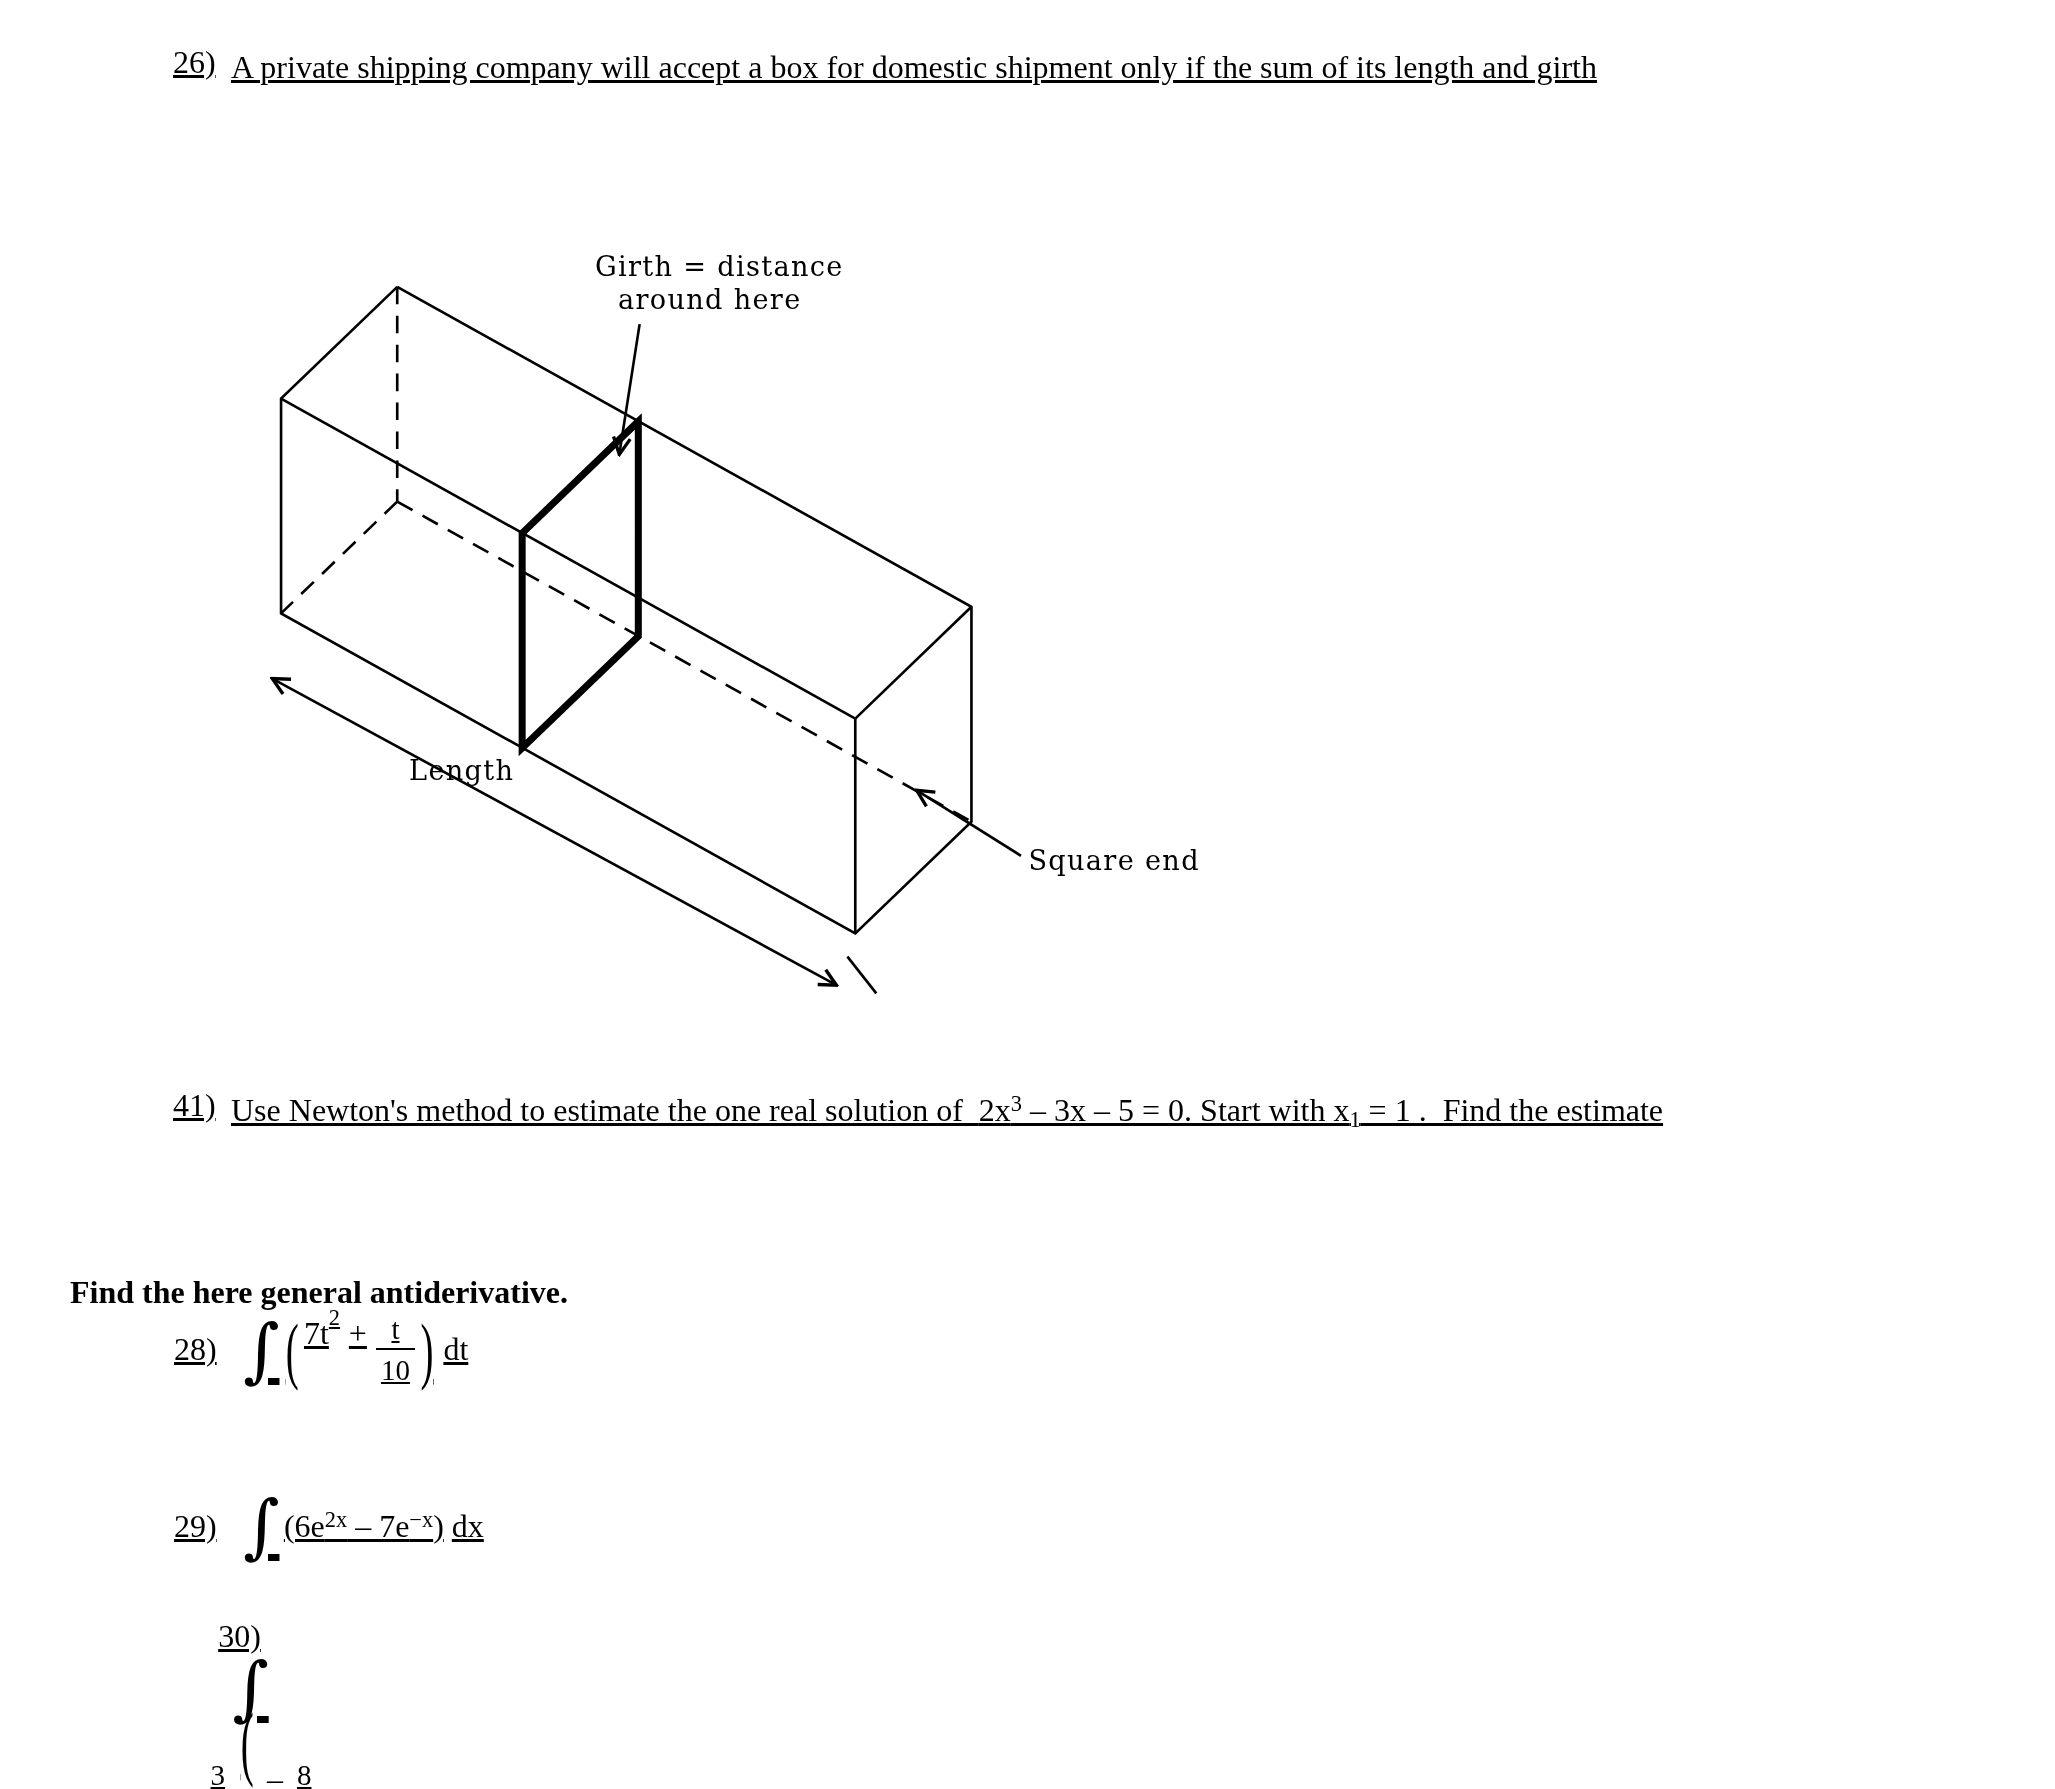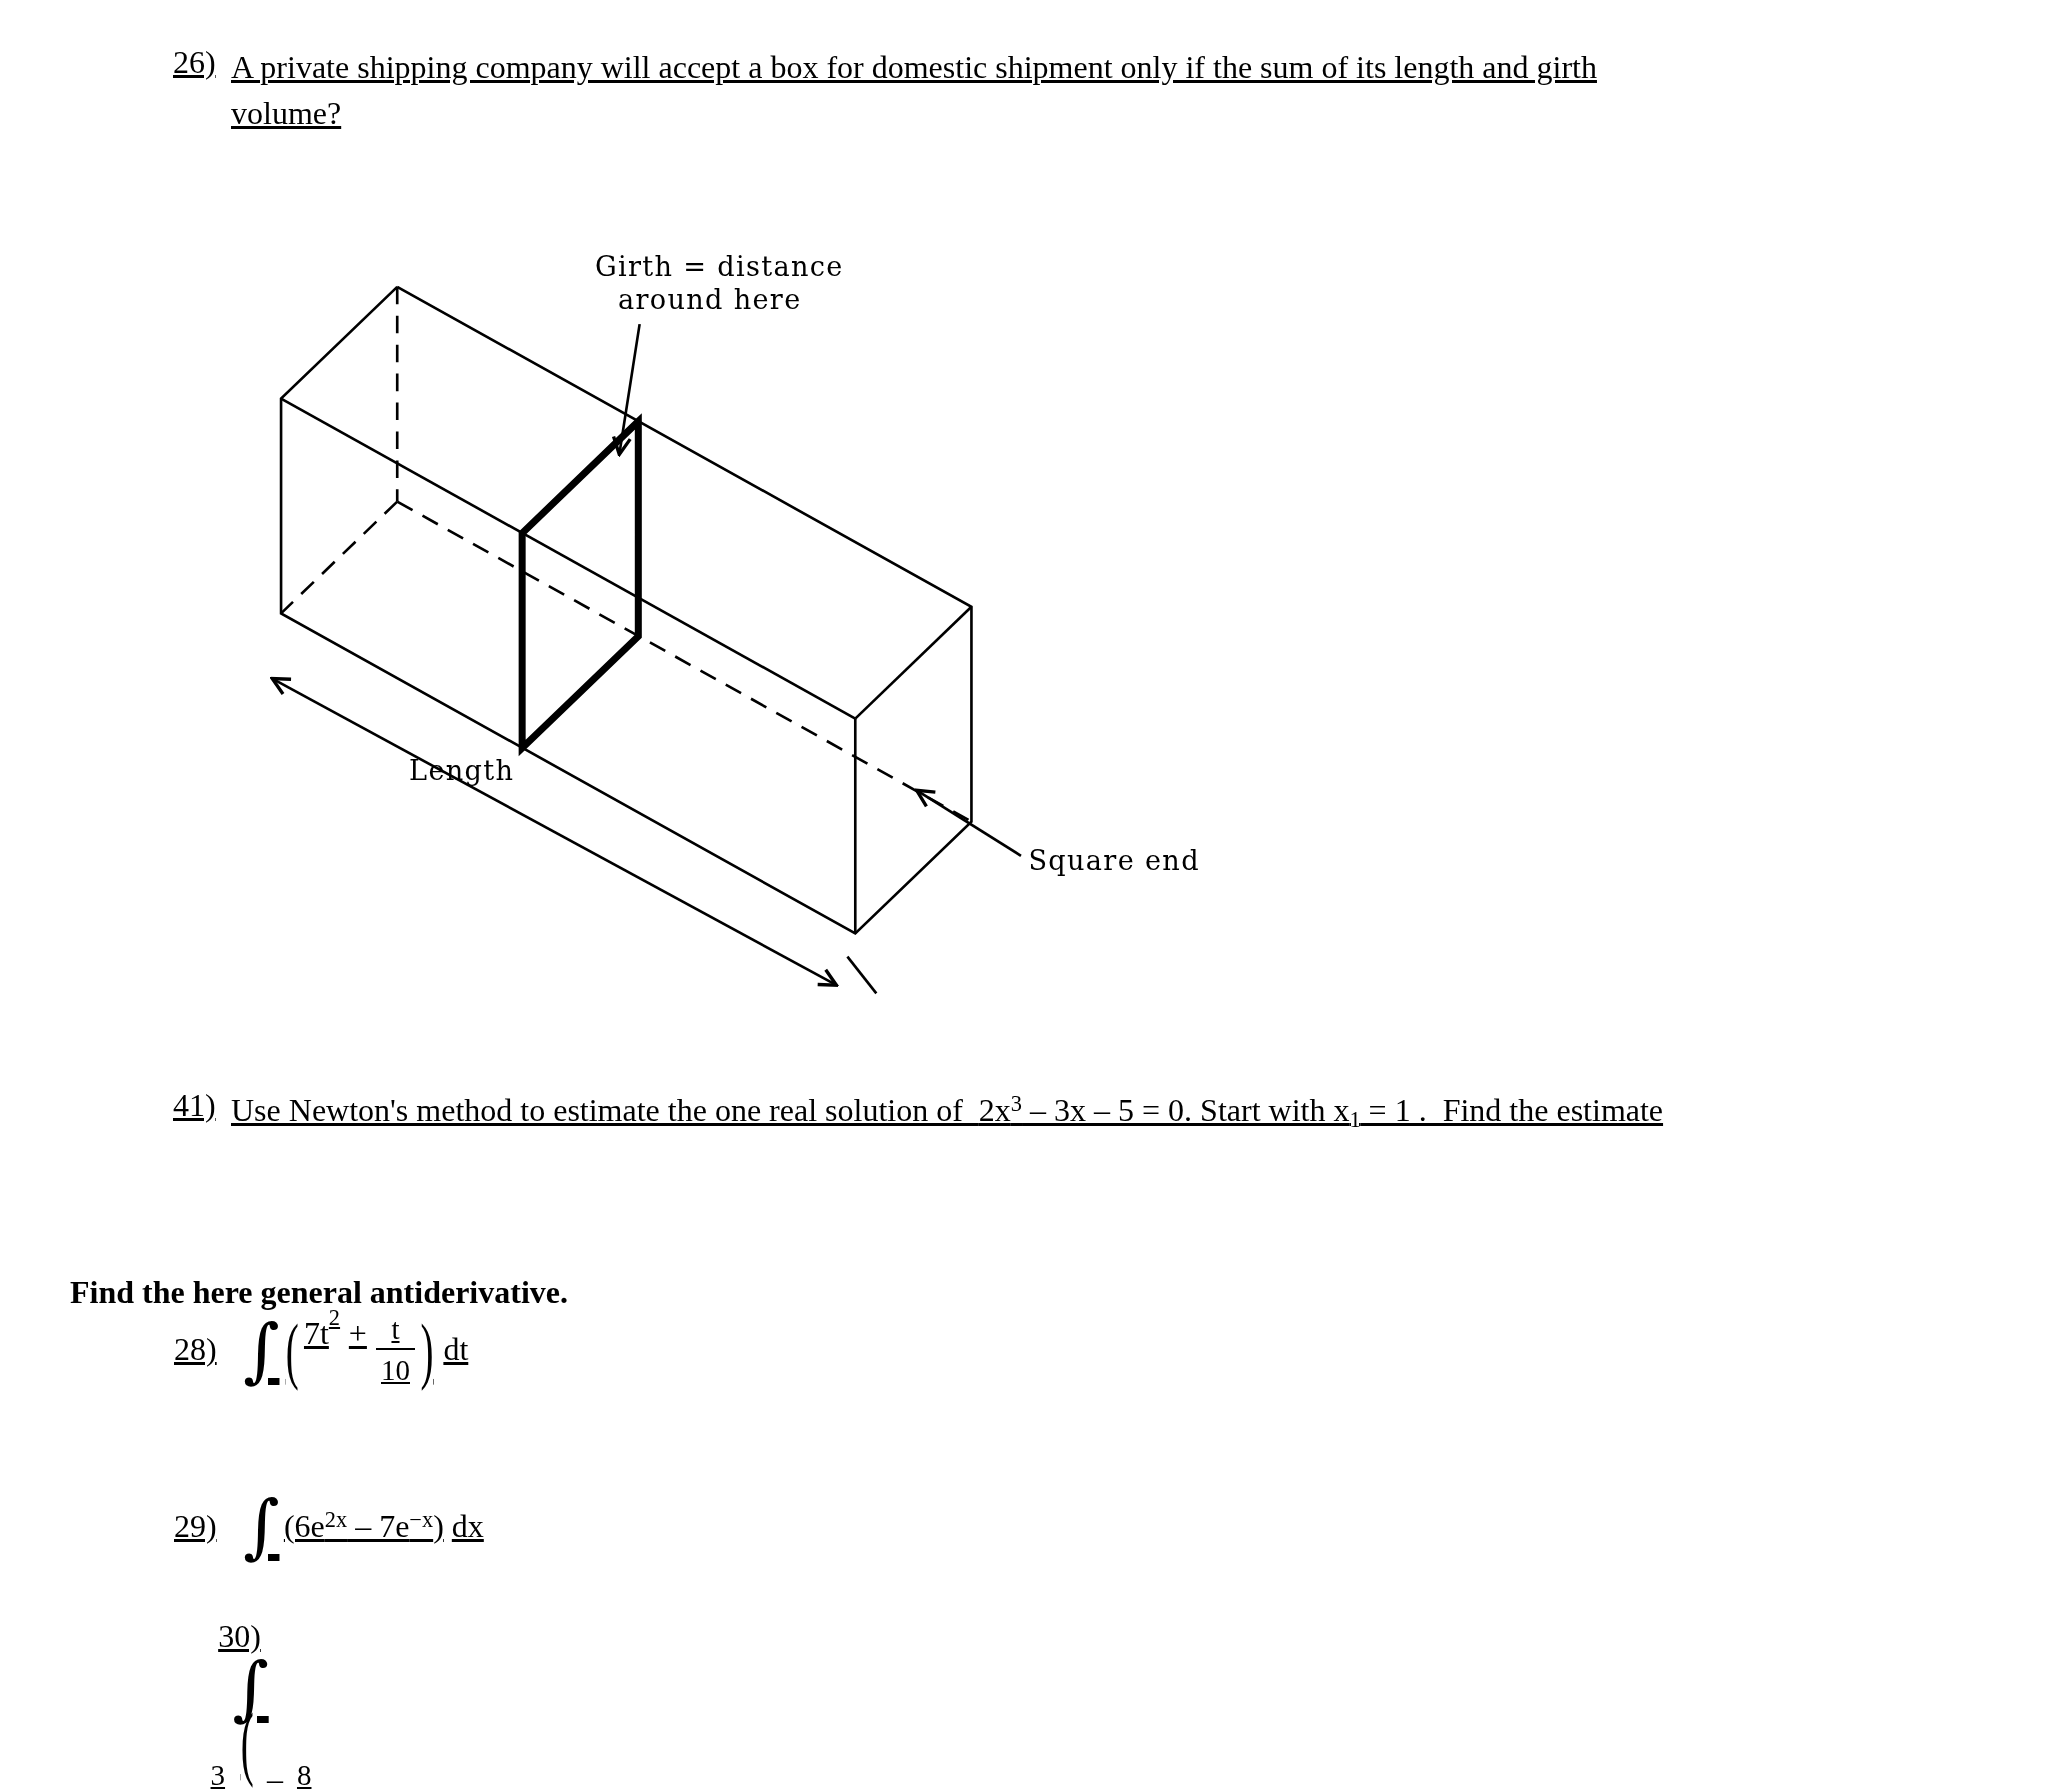--- a/index.html
+++ b/index.html
@@ -39,21 +39,20 @@
   .expr29 { white-space: pre; }
   svg text { font-family: "DejaVu Serif", serif; }
 </style>
 </head>
 <body>
 
 <div class="problem" style="left:173px; top:44px; width:1850px;">
   <span class="pnum">26)</span>
   <div class="ptext">
     <div>A private shipping company will accept a box for domestic shipment only if the sum of its length and girth</div>
-    <div>volume?</div>
   </div>
 </div>
 
 <svg style="position:absolute; left:246px; top:243px;font-size:74px" width="1052" height="789" viewBox="0 0 2400 1800">
   <defs>
     <marker id="arrowV" viewBox="0 0 10 10" refX="8.5" refY="5" markerWidth="8" markerHeight="8" orient="auto-start-reverse">
       <path d="M1,1 L9,5 L1,9" fill="none" stroke="#000" stroke-width="1.6"></path>
     </marker>
   </defs>
 

